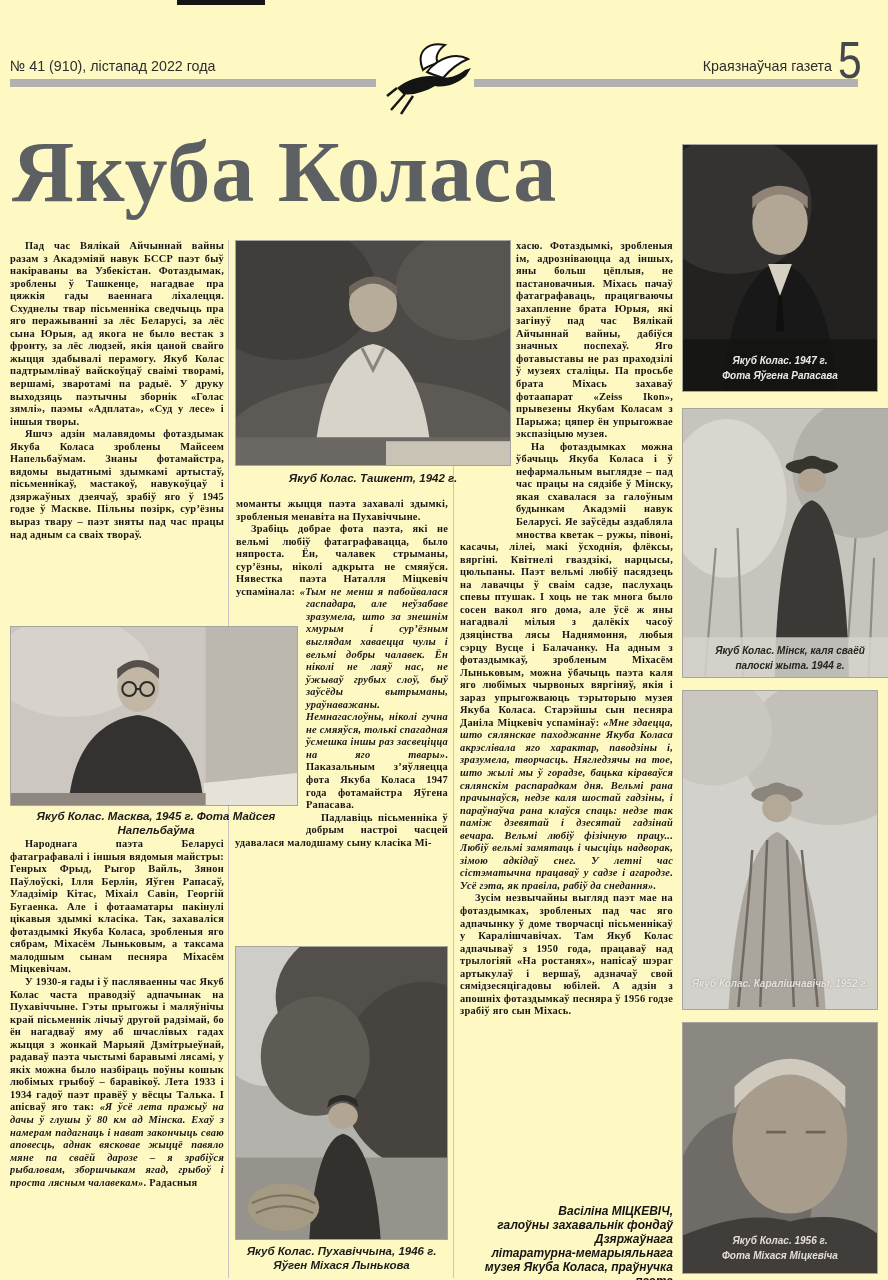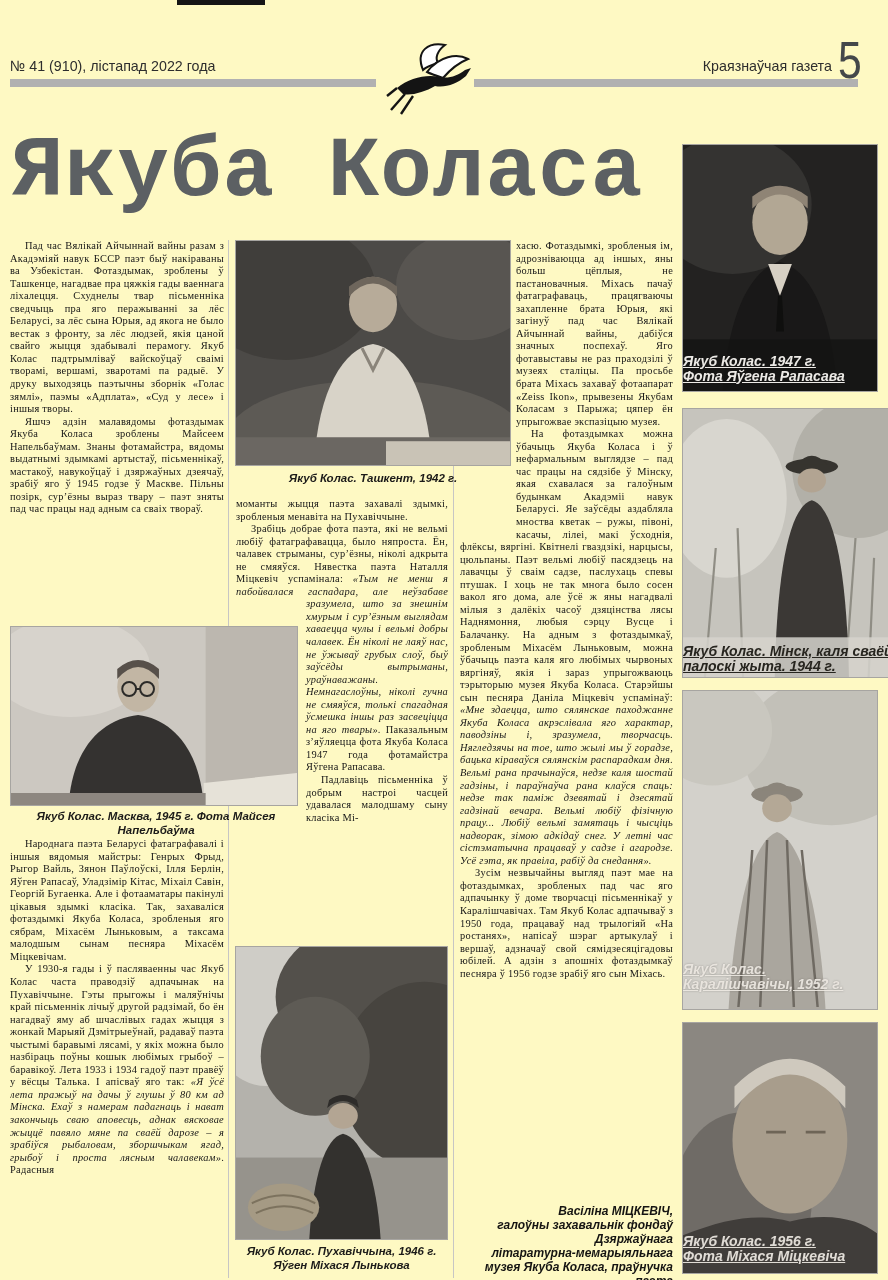--- a/index.html
+++ b/index.html
@@ -13,47 +13,47 @@
          font-size:15px;color:#2d2d2d;transform:scaleX(.95);transform-origin:left;white-space:nowrap;}
   .grayband{position:absolute;top:79px;height:8px;background:#b1b1b1;}
   .papername{position:absolute;top:57px;right:56px;font-family:"Liberation Sans",sans-serif;
          font-size:15px;color:#2d2d2d;transform:scaleX(.95);transform-origin:right;white-space:nowrap;}
   .pagenum{position:absolute;left:838px;top:34px;font-family:"Liberation Sans",sans-serif;
          font-size:52px;line-height:52px;color:#44484a;transform:scaleX(.82);transform-origin:left;}
   .logo{position:absolute;left:383px;top:40px;width:90px;height:76px;}
 
   
   .headline{position:absolute;left:12px;top:122px;width:660px;
-      font-family:Liberation Mono, monospace;font-weight:bold;font-size:86px;line-height:100px;
+      font-family:Liberation Serif, serif;font-weight:bold;font-size:86px;line-height:100px;
       color:#5c6063;letter-spacing:1px;white-space:nowrap;}
 
   
   .vrule{position:absolute;top:240px;height:1038px;width:1px;background:#c7c6c4;}
 
   
   .btxt{font-size:10.4px;line-height:12.55px;text-align:justify;letter-spacing:.25px;}
   .btxt p{margin:0;}
   .ind{text-indent:15px;}
   .q{font-style:italic;}
-  .clip{overflow:hidden;}
+  .clip{overflow:hidden;font-weight:bold;}
 
   
   .sp-a{float:left;width:1px;height:102px;}
   .sp-b{float:left;clear:left;width:71px;height:232px;}
   .sp-c{float:left;width:56px;height:290px;}
 
   
   .ph{position:absolute;border:1px solid #a7a5a1;box-sizing:border-box;overflow:hidden;background:#888;}
   .ph svg{display:block;width:100%;height:100%;}
 
   
   .cap{position:absolute;font-family:"Liberation Sans",sans-serif;font-style:italic;font-weight:bold;
        font-size:11.5px;line-height:14px;text-align:center;color:#1c1b19;}
   .capover{position:absolute;left:0;width:100%;font-family:"Liberation Sans",sans-serif;
-       font-style:italic;font-weight:bold;font-size:14px;line-height:14.5px;text-align:left;text-decoration:underline;}
+       font-style:italic;font-weight:bold;font-size:10px;line-height:14.5px;text-align:center;}
   .cap-white{color:#eceae6;}
   .cap-darktext{color:#27251f;}
   .cap-pale{color:rgba(238,233,227,.92);text-shadow:0 0 2px rgba(80,75,70,.45);}
 
   .author{position:absolute;left:460px;top:1204px;width:213px;text-align:right;
        font-family:"Liberation Sans",sans-serif;font-style:italic;font-weight:bold;
        font-size:12px;line-height:14px;color:#151412;}
 </style>
 </head>
 <body>

